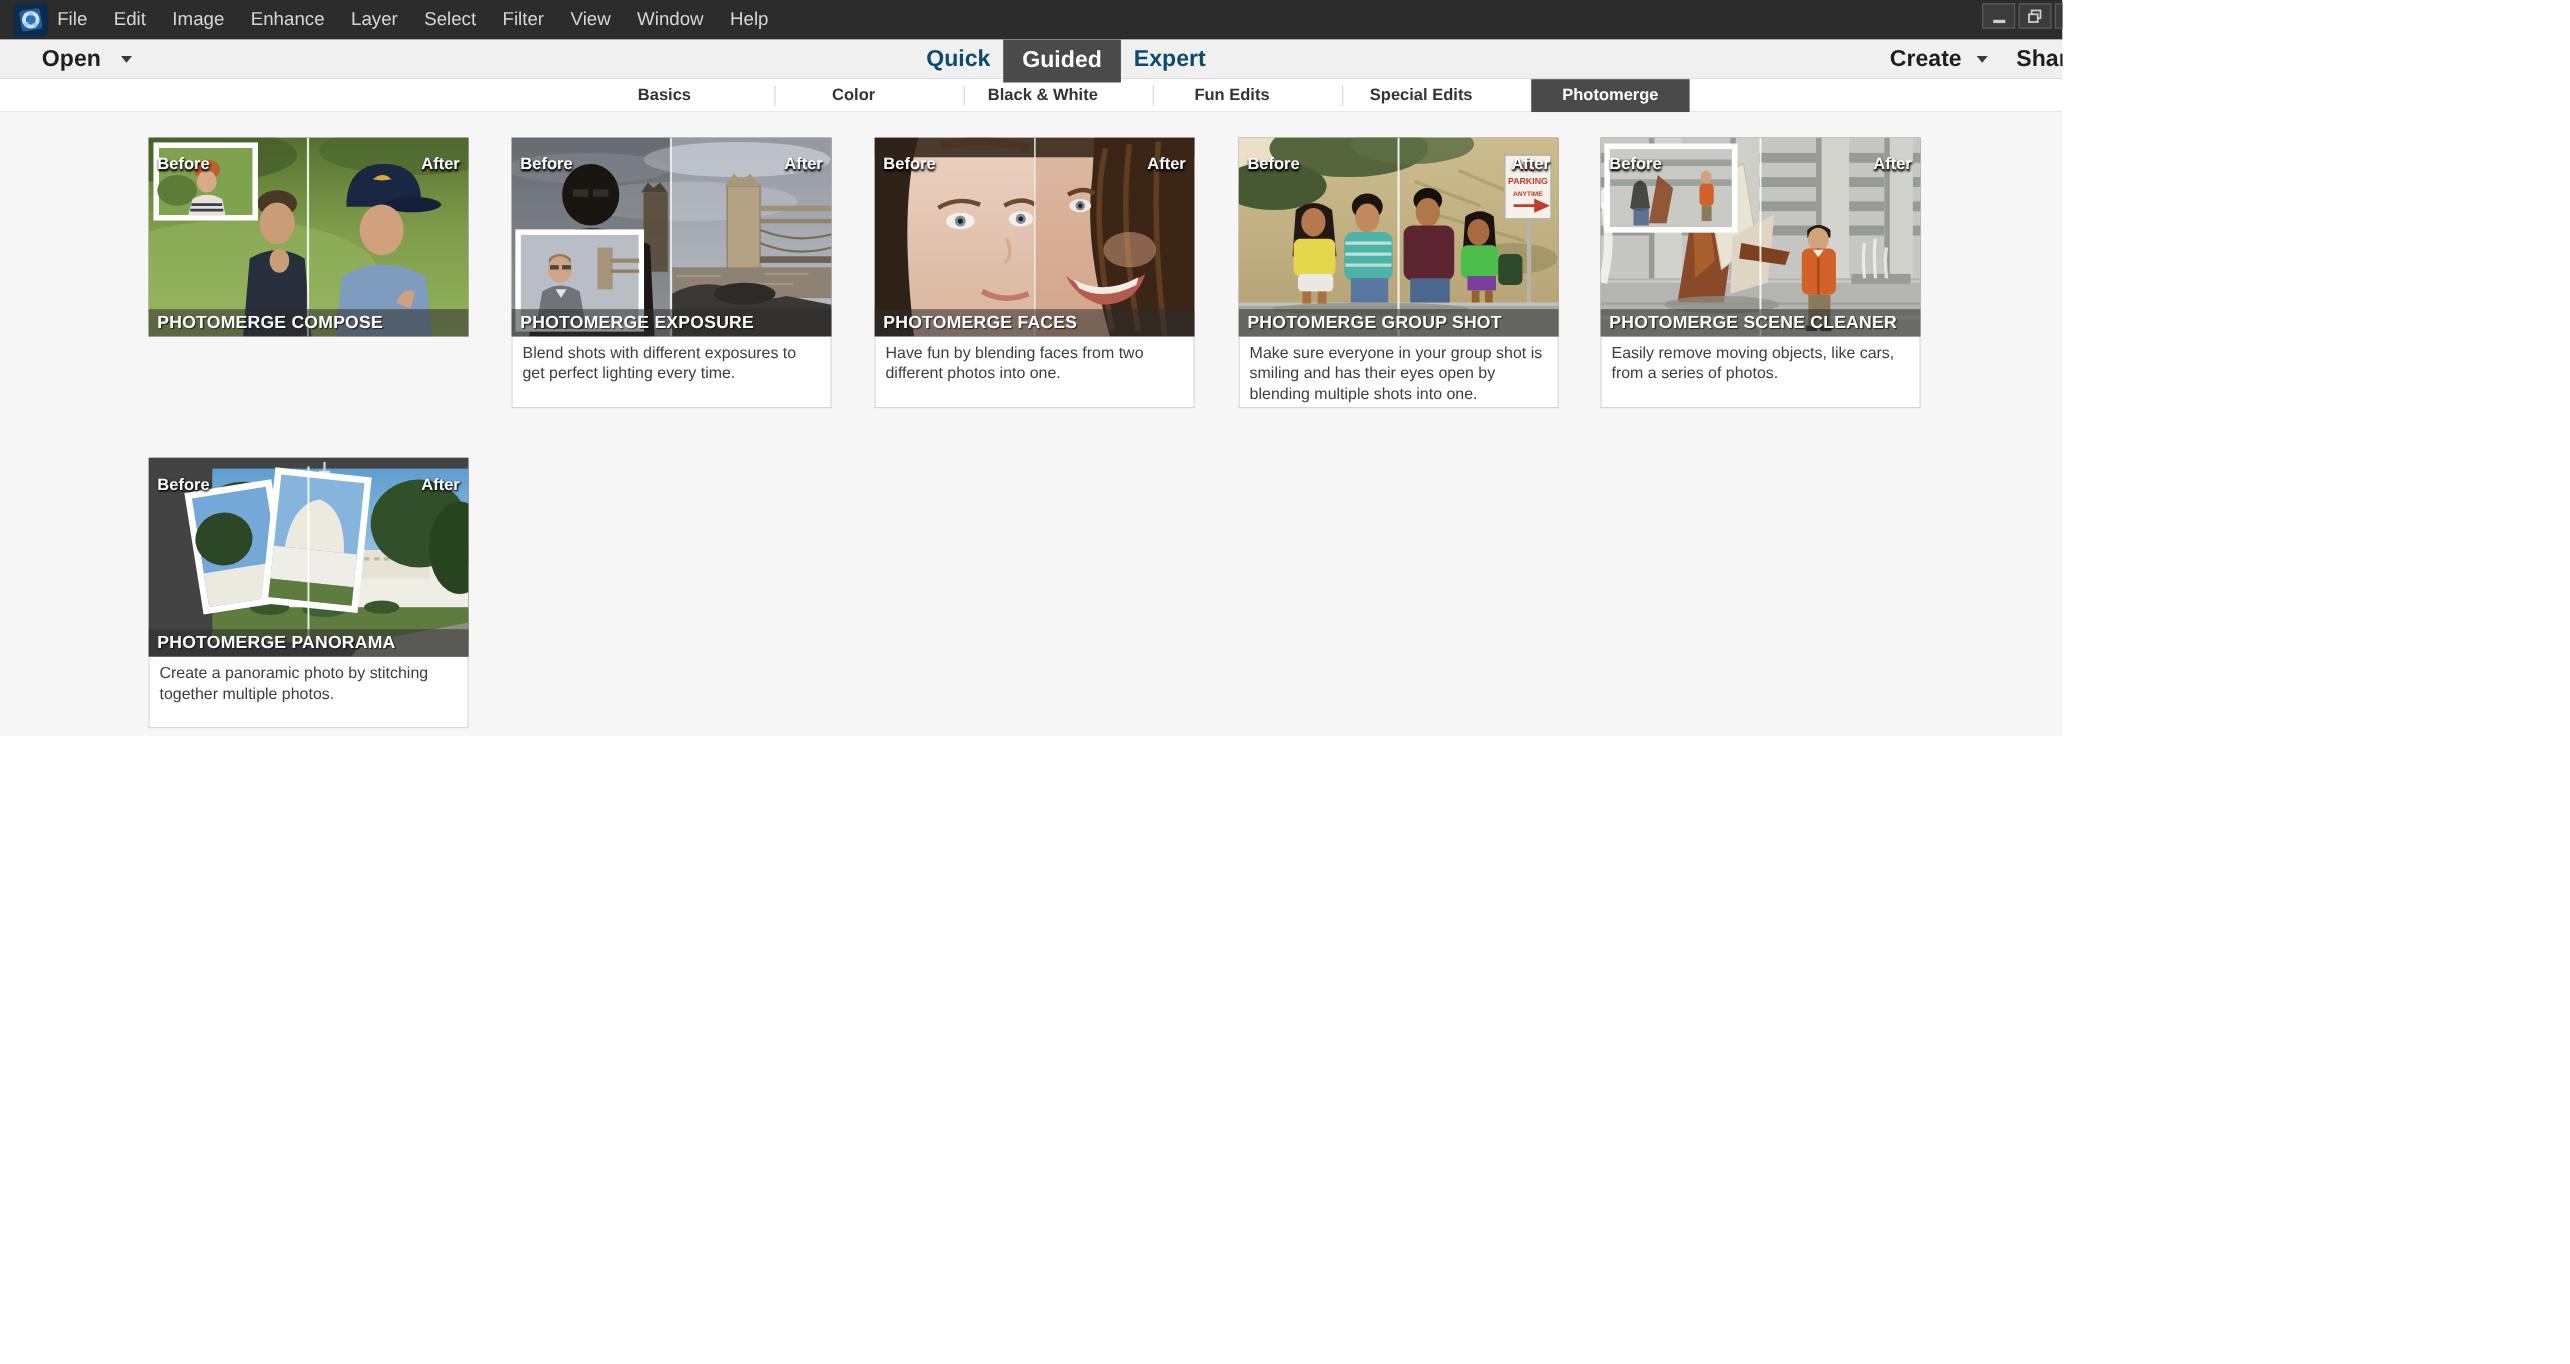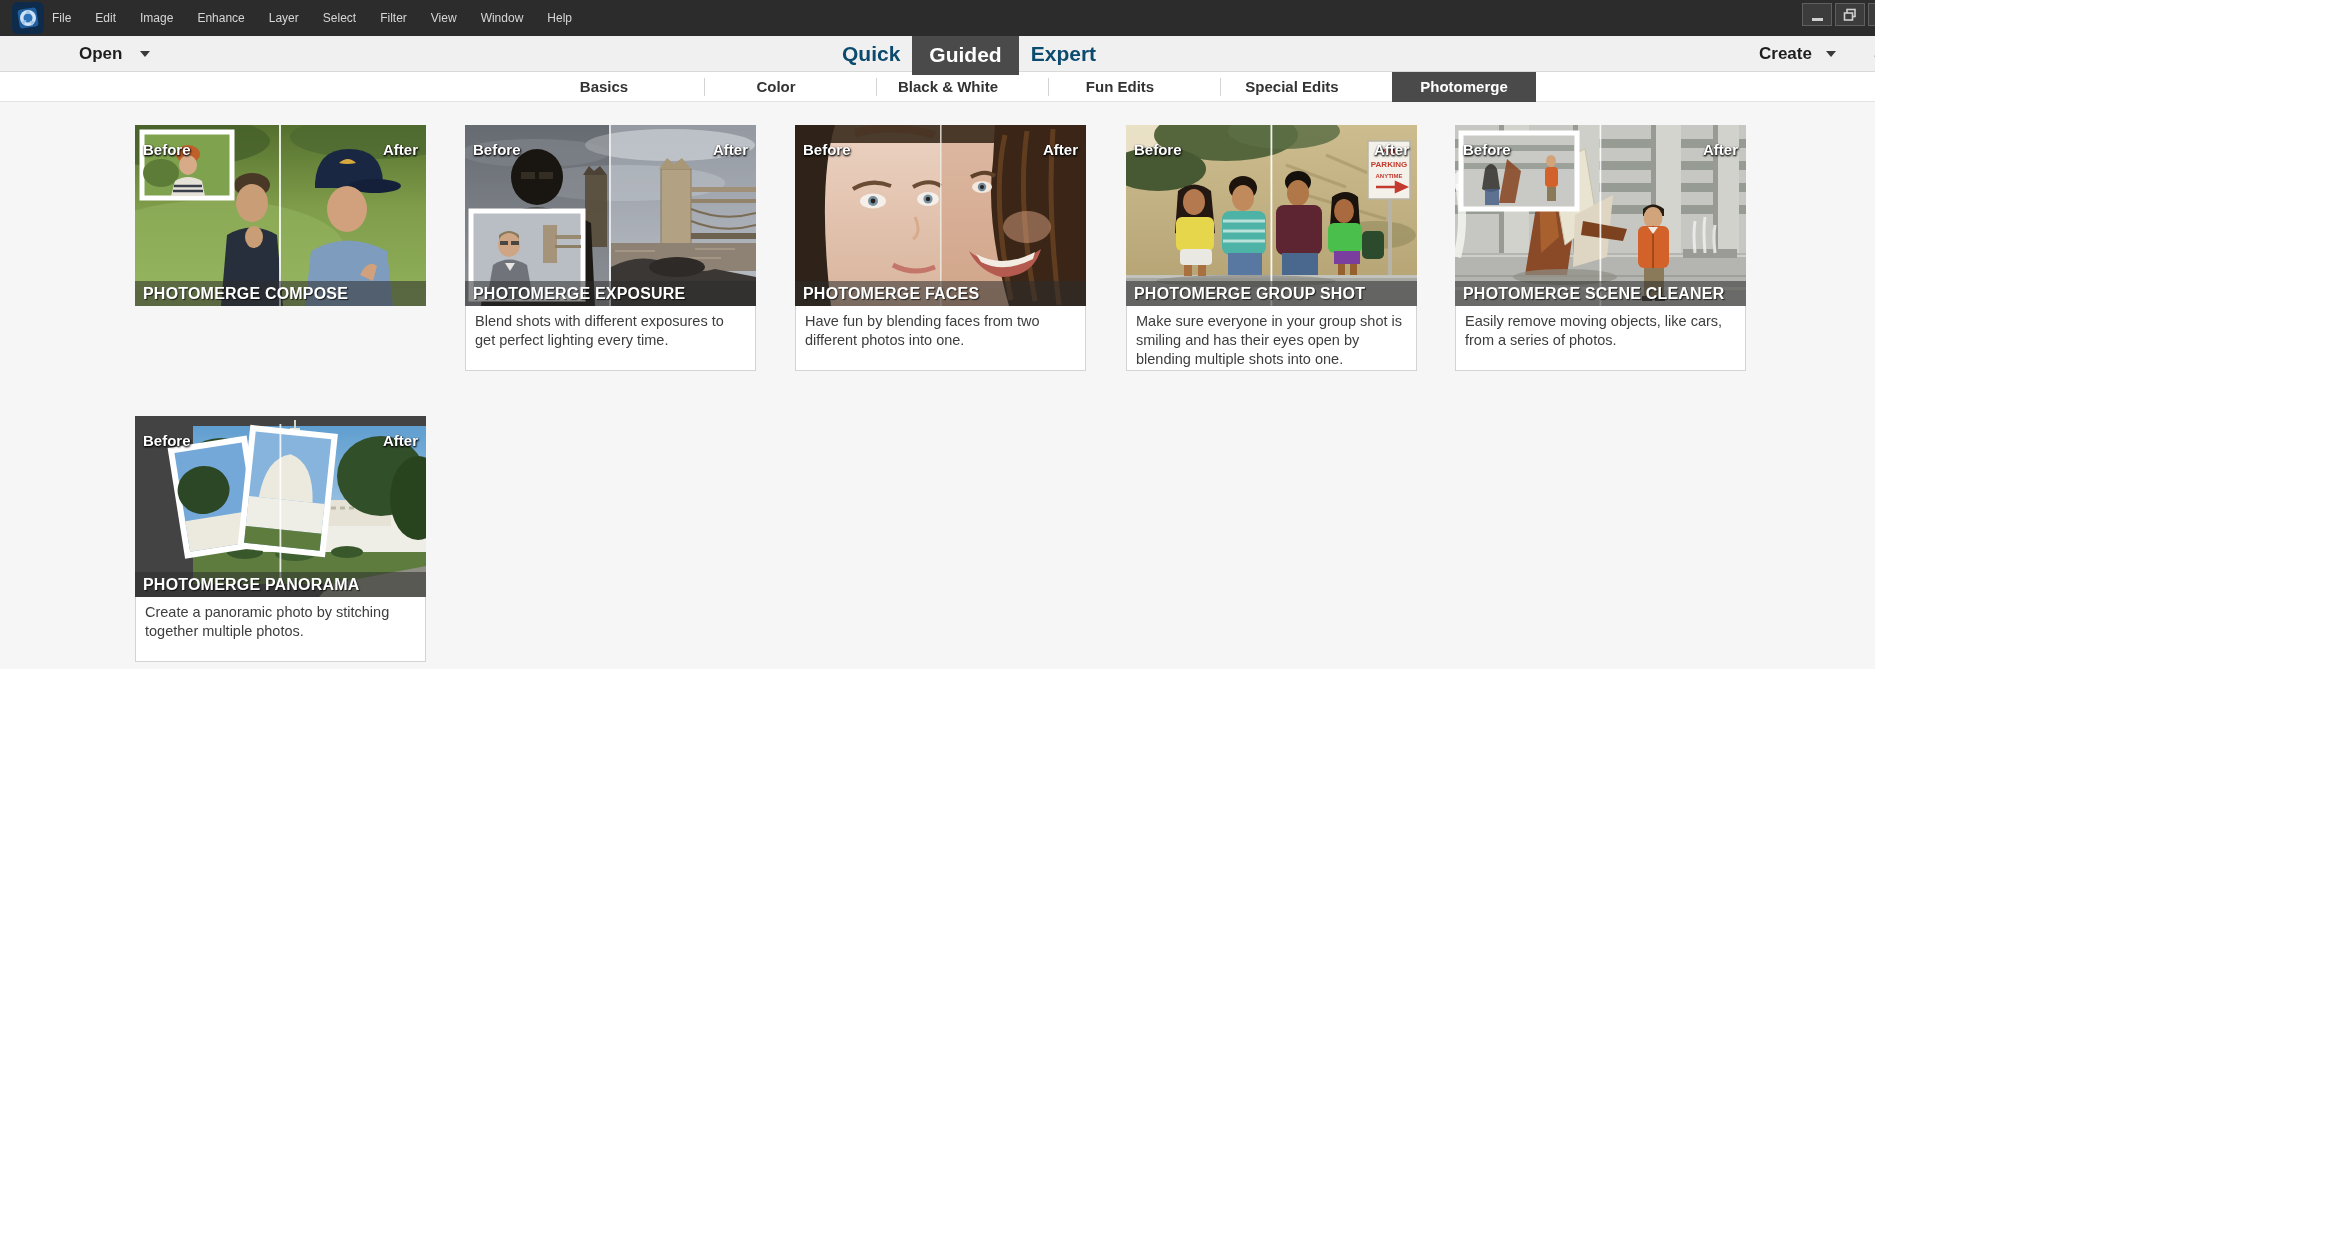--- a/index.html
+++ b/index.html
@@ -3,31 +3,31 @@
 <meta charset="utf-8">
 <style>
   html,body{margin:0;padding:0;width:2336px;height:1240px;background:#ffffff;
     font-family:"Liberation Sans",sans-serif;}
   .window{position:absolute;left:0;top:0;width:1875px;height:669px;background:#fff;overflow:hidden;}
 
   
   .menubar{position:absolute;left:0;top:0;width:100%;height:36px;background:#2c2c2c;}
   .app-icon{position:absolute;left:12px;top:2px;width:32px;height:32px;}
   .menu-items{position:absolute;left:40px;top:0;height:36px;display:flex;align-items:center;}
-  .menu-item{padding:0 12px;font-size:12px;color:#d6d6d6;cursor:default;}
+  .menu-item{padding:0 12px;font-size:17px;color:#d6d6d6;cursor:default;}
   .win-controls{position:absolute;top:3px;left:1802px;display:flex;gap:3px;}
   .win-btn{width:30px;height:23px;background:#3c3c3c;border:1px solid #5f5f5f;
     display:flex;align-items:center;justify-content:center;box-sizing:border-box;}
   .win-btn.partial{width:20px;}
   .min-glyph{width:11px;height:3px;background:#cfcfcf;margin-top:10px;}
 
   
   .actionbar{position:absolute;left:0;top:36px;width:100%;height:36px;background:#f0f0f0;
     border-bottom:1px solid #d9d9d9;box-sizing:border-box;}
-  .abtn{display:flex;align-items:center;height:36px;font-size:17px;font-weight:bold;color:#1e1e1e;margin-left:41px;}
+  .abtn{display:flex;align-items:center;height:36px;font-size:21px;font-weight:bold;color:#1e1e1e;}
   .caret{width:0;height:0;border-left:5px solid transparent;border-right:5px solid transparent;
     border-top:6px solid #3a3a3a;margin-left:18px;}
   .open-btn{position:absolute;left:38px;top:0;}
   .modes{position:absolute;left:830px;top:0;display:flex;height:36px;}
   .mode{padding:0 12px;line-height:36px;font-size:21px;font-weight:bold;color:#0c4a6e;text-align:center;}
   .mode.selected{background:#4a4a4a;color:#fff;padding:0 17px;height:39px;line-height:37px;position:relative;z-index:6;}
   .create-btn{position:absolute;left:1718px;top:0;}
   .create-btn .caret{margin-left:14px;}
   .share-btn{position:absolute;left:1833px;top:0;}
 

